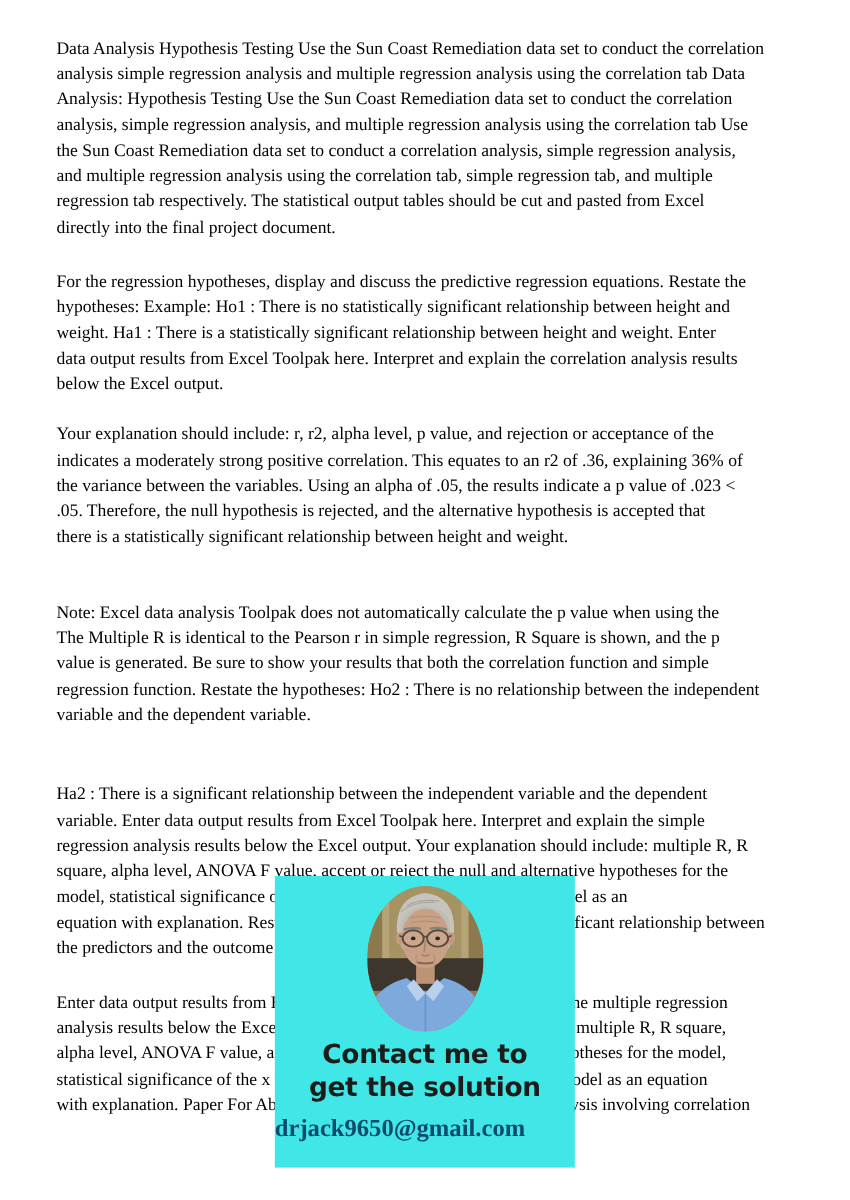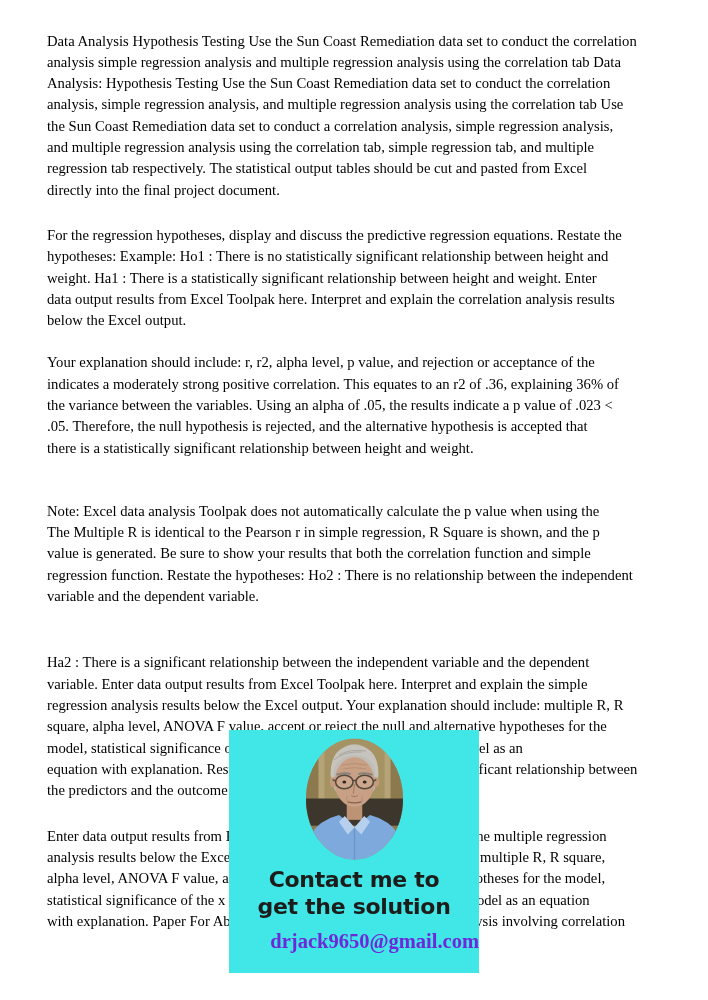--- a/index.html
+++ b/index.html
@@ -47,25 +47,25 @@
     font-weight: bold;
     font-size: 22px;
     line-height: 27px;
     letter-spacing: -0.3px;
     color: #1c1c1a;
   }
   .ad-email {
     position: absolute;
     left: 0; top: 200px;
     width: 100%;
-    text-align: right;
+    text-align: left;
     font-family: "Liberation Serif", serif;
     font-weight: bold;
     font-size: 20.5px;
-    color: #6d28d9;
+    color: #0c4a6e;
   }
 </style>
 </head>
 <body>
 
 <div class="page">
 
   <div class="para" style="top:30.5px">
       <div class="line">Data Analysis Hypothesis Testing Use the Sun Coast Remediation data set to conduct the correlation</div>
       <div class="line">analysis simple regression analysis and multiple regression analysis using the correlation tab Data</div>

